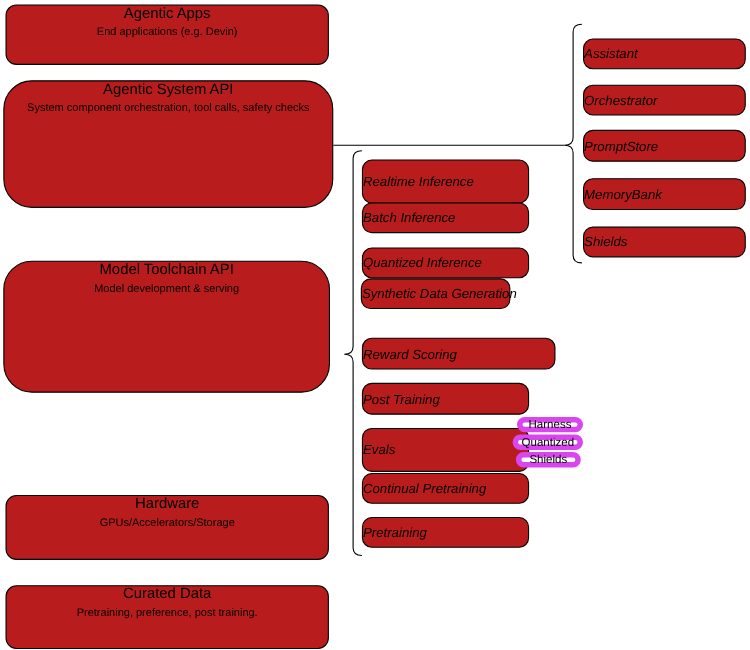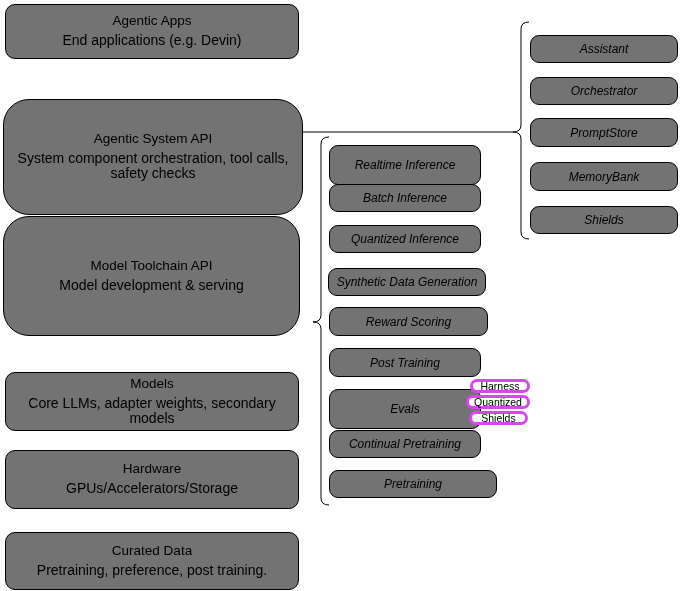--- a/index.html
+++ b/index.html
@@ -14,34 +14,33 @@
   }
   .connector-layer {
     position: absolute;
     left: 0; top: 0;
     pointer-events: none;
   }
   .box {
     position: absolute;
     box-sizing: border-box;
     border: 1px solid #000000;
-    background: #737373;
+    background: #b91c1c;
     display: flex;
     align-items: center;
-    justify-content: center;
     text-align: center;
   }
   .lbox { flex-direction: column; gap: 4px; }
   .lbox .title { font-size: 13.5px; line-height: 1.1; }
-  .lbox .subtitle { font-size: 14px; line-height: 1.1; }
+  .lbox .subtitle { font-size: 10px; line-height: 1.1; }
   .mbox, .rbox { font-size: 12px; border-radius: 9px; white-space: nowrap; font-style: italic; }
   .pill {
     position: absolute;
     box-sizing: border-box;
-    border: 3px solid #d946ef;
+    border: 5px solid #d946ef;
     background: #ffffff;
     border-radius: 8px;
     font-size: 10.5px;
     display: flex;
     align-items: center;
     justify-content: center;
     white-space: nowrap;
     z-index: 2;
   }
 </style>
@@ -54,70 +53,66 @@
     <line x1="303" y1="132" x2="513" y2="132" stroke="#000000" stroke-width="1"></line>
     <path d="M529 22 Q521 22 521 29 L521 125 Q521 132 513 132 Q521 132 521 139 L521 232 Q521 239 529 239" fill="none" stroke="#000000" stroke-width="1"></path>
     <path d="M329 137 Q321 137 321 144 L321 315 Q321 322 313 322 Q321 322 321 329 L321 498 Q321 505 329 505" fill="none" stroke="#000000" stroke-width="1"></path>
   </svg>
 
   <div class="box lbox" style="left:5px;top:4px;width:294px;height:55px;border-radius:10px">
     <div class="title">Agentic Apps</div>
     <div class="subtitle">End applications (e.g. Devin)</div>
   </div>
 
-  <div class="box lbox" style="left:3px;top:99px;width:300px;height:116px;border-radius:26px">
+  <div class="box lbox" style="left:3px;top:73px;width:300px;height:116px;border-radius:26px">
     <div class="title">Agentic System API</div>
     <div class="subtitle">System component orchestration, tool calls, safety checks</div>
   </div>
 
-  <div class="box lbox" style="left:3px;top:216px;width:297px;height:120px;border-radius:26px">
+  <div class="box lbox" style="left:3px;top:237px;width:297px;height:120px;border-radius:26px">
     <div class="title">Model Toolchain API</div>
     <div class="subtitle">Model development &amp; serving</div>
   </div>
 
-  <div class="box lbox" style="left:5px;top:372px;width:294px;height:59px;border-radius:10px">
-    <div class="title">Models</div>
-    <div class="subtitle">Core LLMs, adapter weights, secondary models</div>
-  </div>
 
   <div class="box lbox" style="left:5px;top:450px;width:294px;height:59px;border-radius:10px">
     <div class="title">Hardware</div>
     <div class="subtitle">GPUs/Accelerators/Storage</div>
   </div>
 
   <div class="box lbox" style="left:5px;top:532px;width:294px;height:58px;border-radius:10px">
     <div class="title">Curated Data</div>
     <div class="subtitle">Pretraining, preference, post training.</div>
   </div>
 
   <div class="box mbox" style="left:329px;top:145px;width:152px;height:40px">
     <span>Realtime Inference</span>
   </div>
   <div class="box mbox" style="left:329px;top:184px;width:152px;height:28px">
     <span>Batch Inference</span>
   </div>
   <div class="box mbox" style="left:329px;top:225px;width:152px;height:28px">
     <span>Quantized Inference</span>
   </div>
-  <div class="box mbox" style="left:328px;top:268px;width:158px;height:28px">
+  <div class="box mbox" style="left:328px;top:253px;width:136px;height:28px">
     <span>Synthetic Data Generation</span>
   </div>
-  <div class="box mbox" style="left:329px;top:307px;width:159px;height:29px">
+  <div class="box mbox" style="left:329px;top:307px;width:176px;height:29px">
     <span>Reward Scoring</span>
   </div>
   <div class="box mbox" style="left:329px;top:348px;width:152px;height:29px">
     <span>Post Training</span>
   </div>
   <div class="box mbox" style="left:329px;top:389px;width:152px;height:40px">
     <span>Evals</span>
   </div>
   <div class="box mbox" style="left:329px;top:430px;width:152px;height:28px">
     <span>Continual Pretraining</span>
   </div>
-  <div class="box mbox" style="left:329px;top:470px;width:168px;height:28px">
+  <div class="box mbox" style="left:329px;top:470px;width:152px;height:28px">
     <span>Pretraining</span>
   </div>
 
   <div class="pill" style="left:470px;top:379px;width:60px;height:14px">
     <span>Harness</span>
   </div>
   <div class="pill" style="left:466px;top:395px;width:64px;height:14px">
     <span>Quantized</span>
   </div>
   <div class="pill" style="left:469px;top:411px;width:59px;height:14px">

